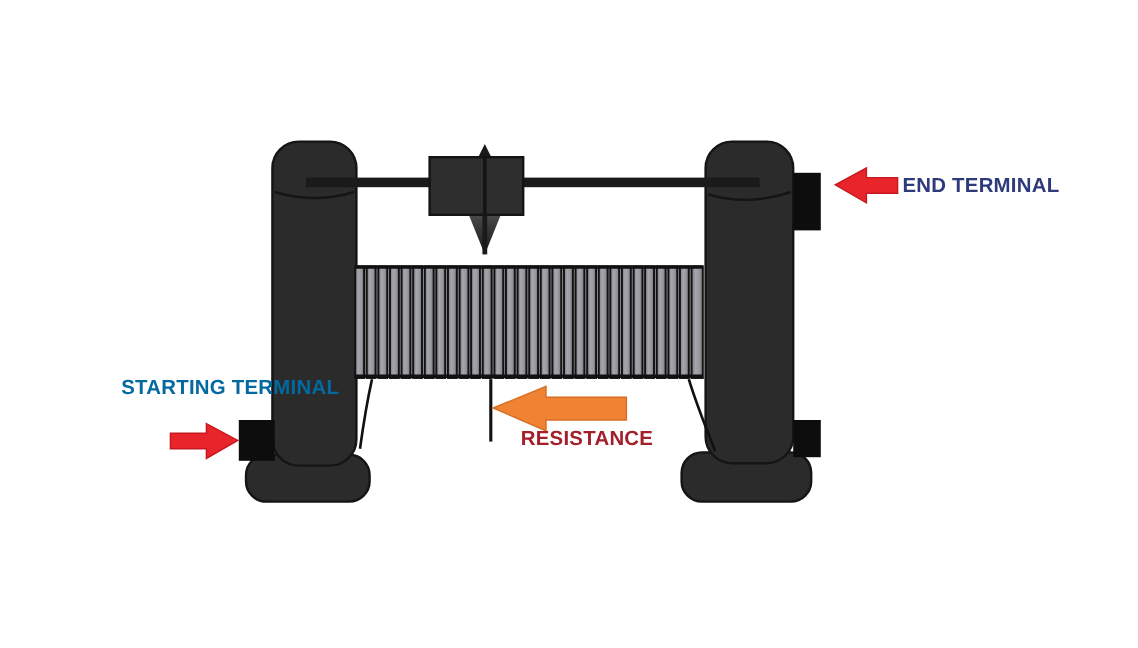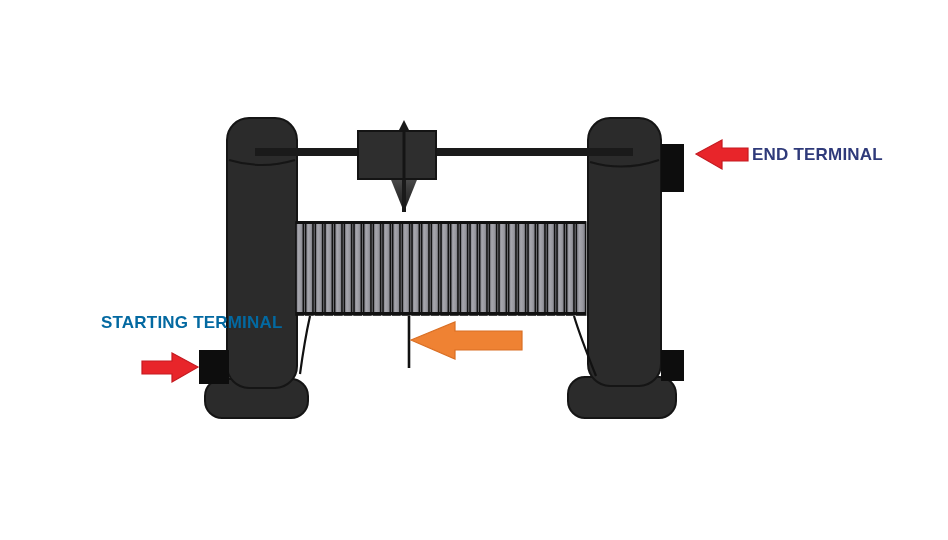--- a/index.html
+++ b/index.html
@@ -179,14 +179,15 @@
 
     <g>
       <polygon points="411,340 455,322 455,331 522,331 522,350 455,350 455,359" fill="#ef8233" stroke="#d96f24" stroke-width="1.2"></polygon>
     </g>
   </svg>
 
   <div class="label" id="label-end-terminal">END TERMINAL</div>
 
   <div class="label" id="label-starting-terminal">STARTING TERMINAL</div>
 
+  <div class="label" id="label-resistance">RESISTANCE</div>
 
 </div>
 
 </body></html>

